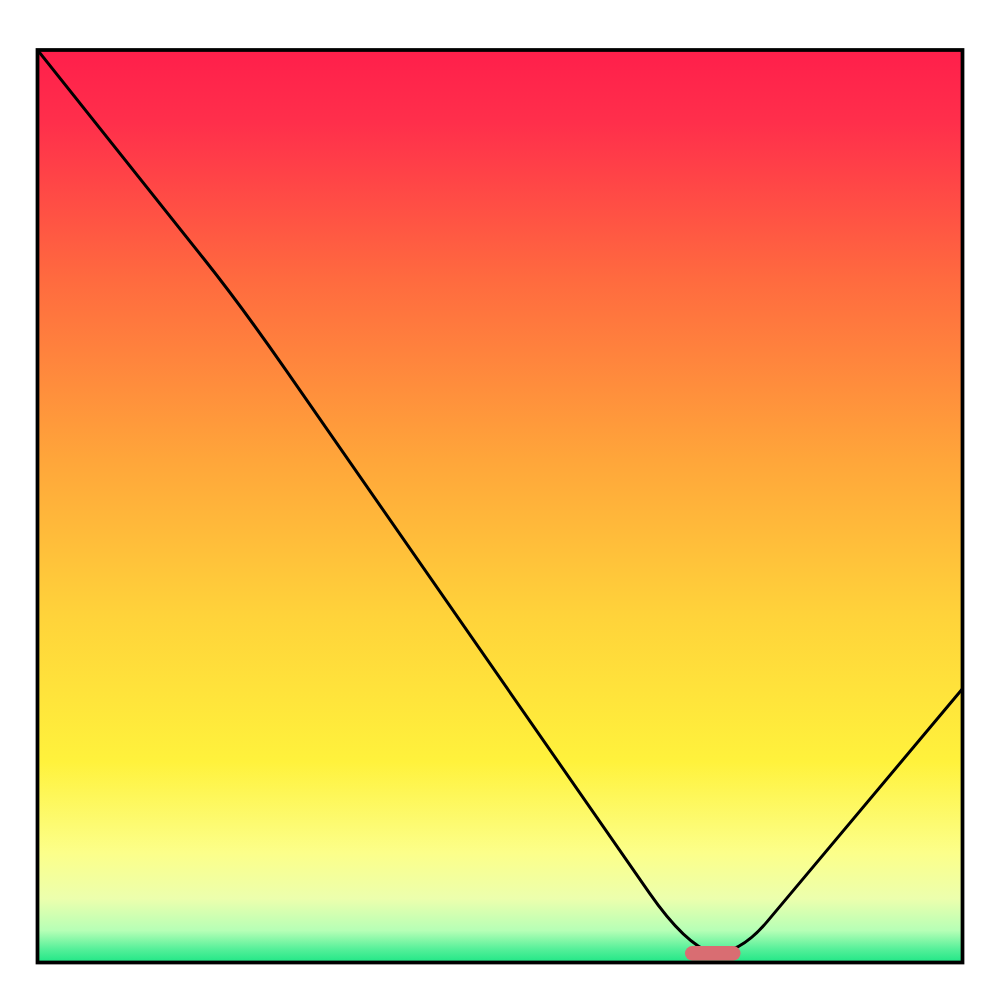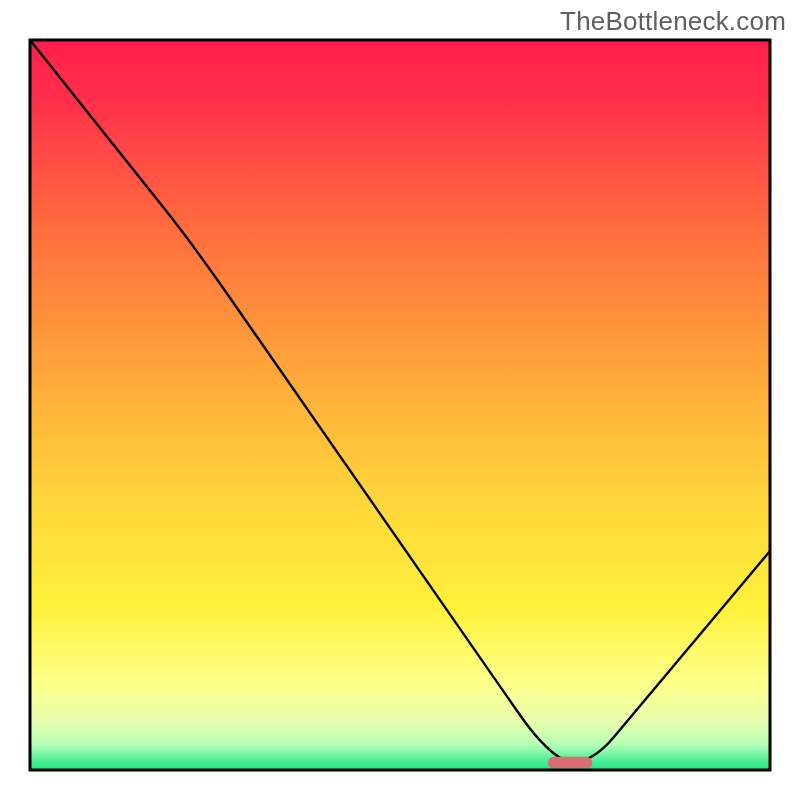--- a/index.html
+++ b/index.html
@@ -25,21 +25,20 @@
     letter-spacing: 0.2px;
   }
   svg {
     display: block;
   }
 </style>
 </head>
 <body>
 
 <div class="container">
-  <div class="watermark">TheBottleneck.com</div>
 
   <svg id="chart-svg" width="800" height="800" viewBox="0 0 800 800">
     <defs>
       <linearGradient id="bg-grad" x1="0" y1="0" x2="0" y2="1">
           <stop offset="0%" stop-color="#ff1f4b"></stop>
           <stop offset="8%" stop-color="#ff2f4b"></stop>
           <stop offset="25%" stop-color="#ff6a3f"></stop>
           <stop offset="45%" stop-color="#ffa63a"></stop>
           <stop offset="62%" stop-color="#ffd33a"></stop>
           <stop offset="78%" stop-color="#fff23c"></stop>

